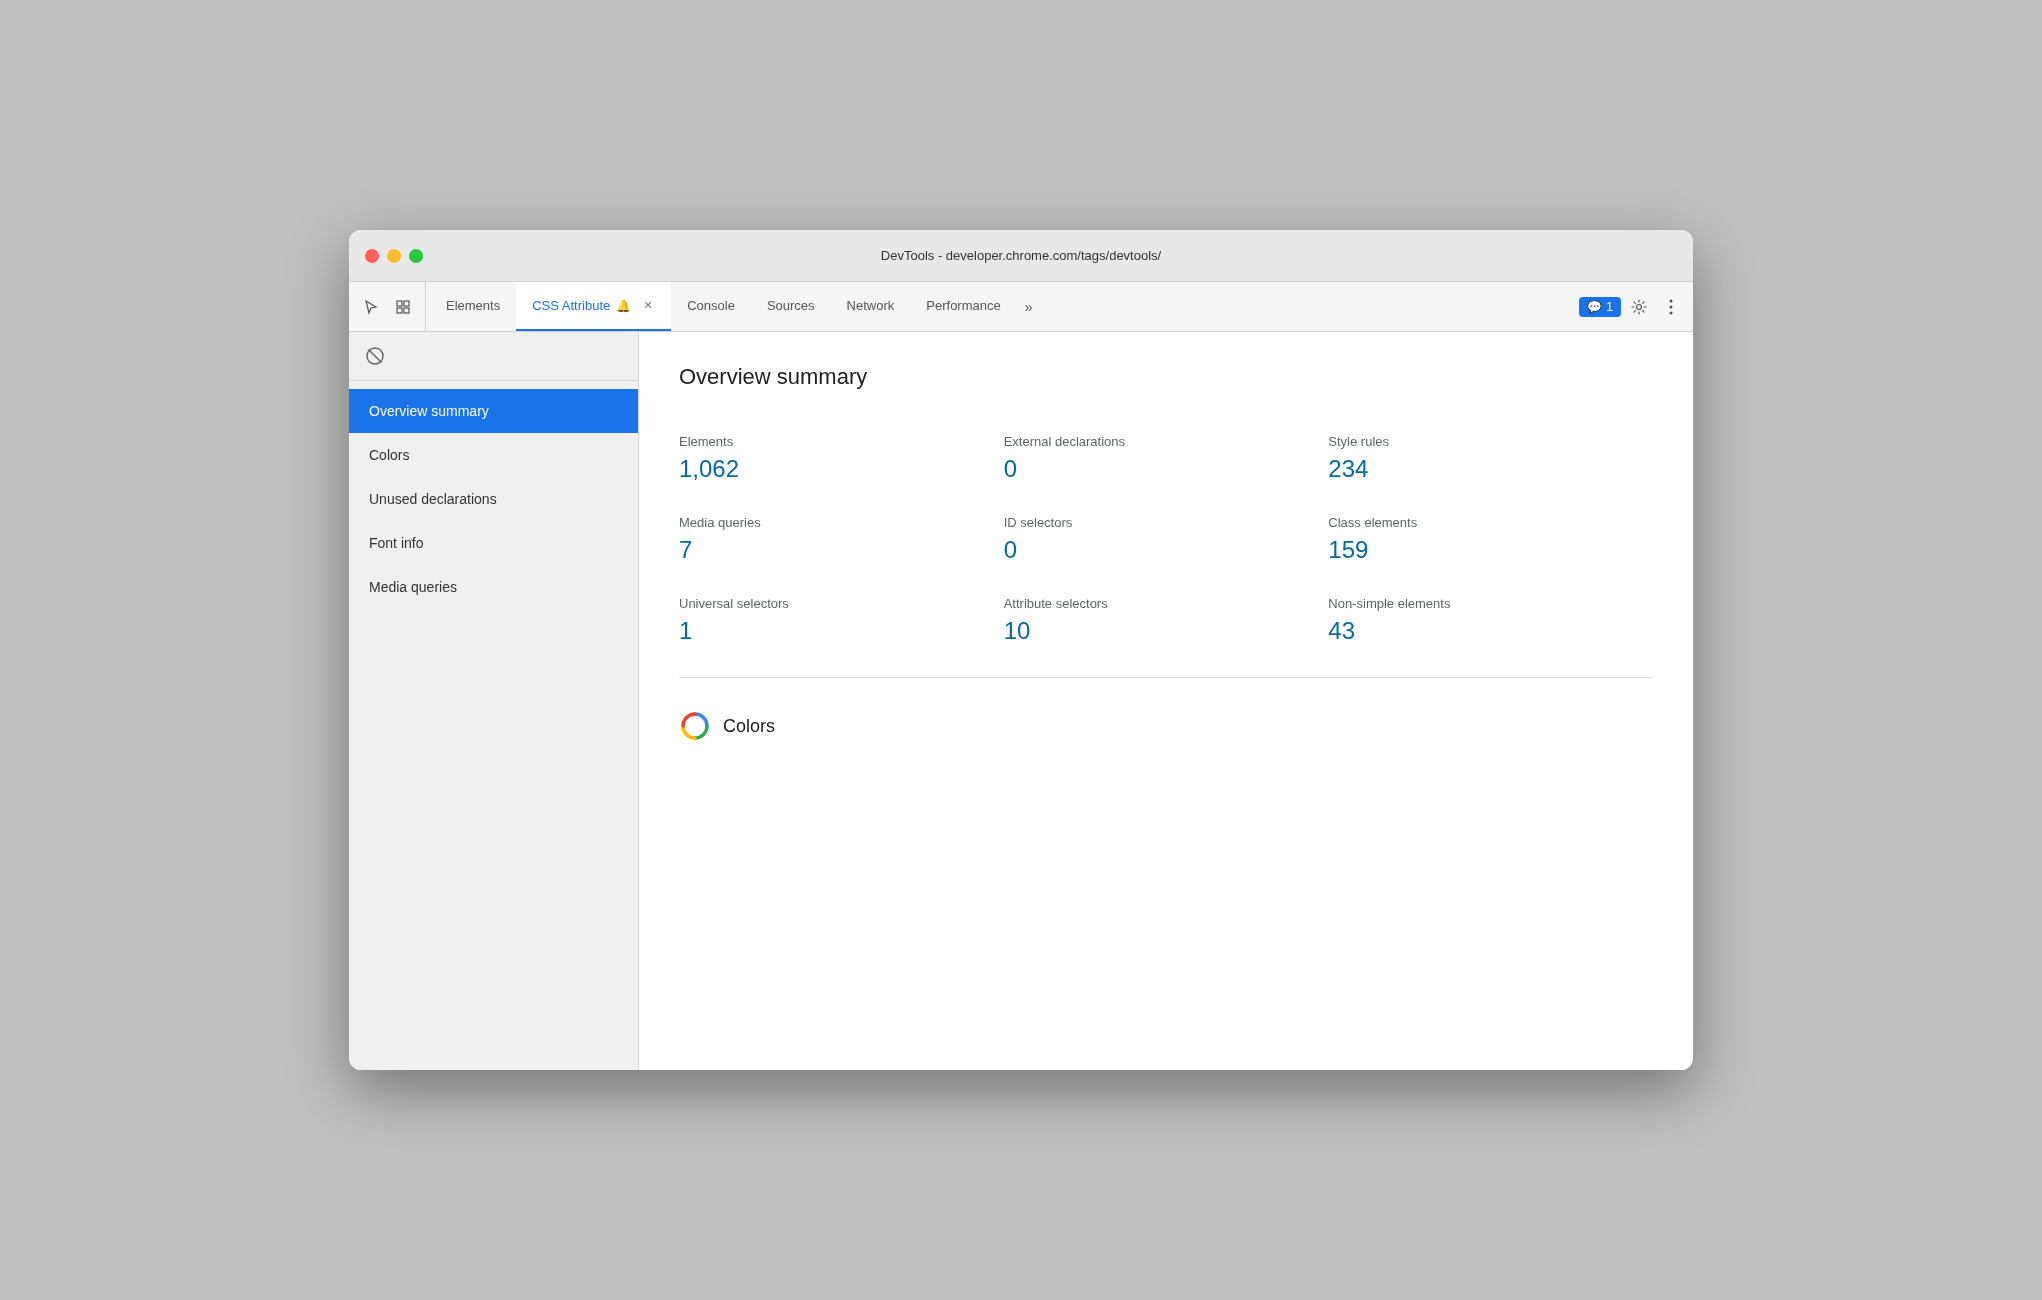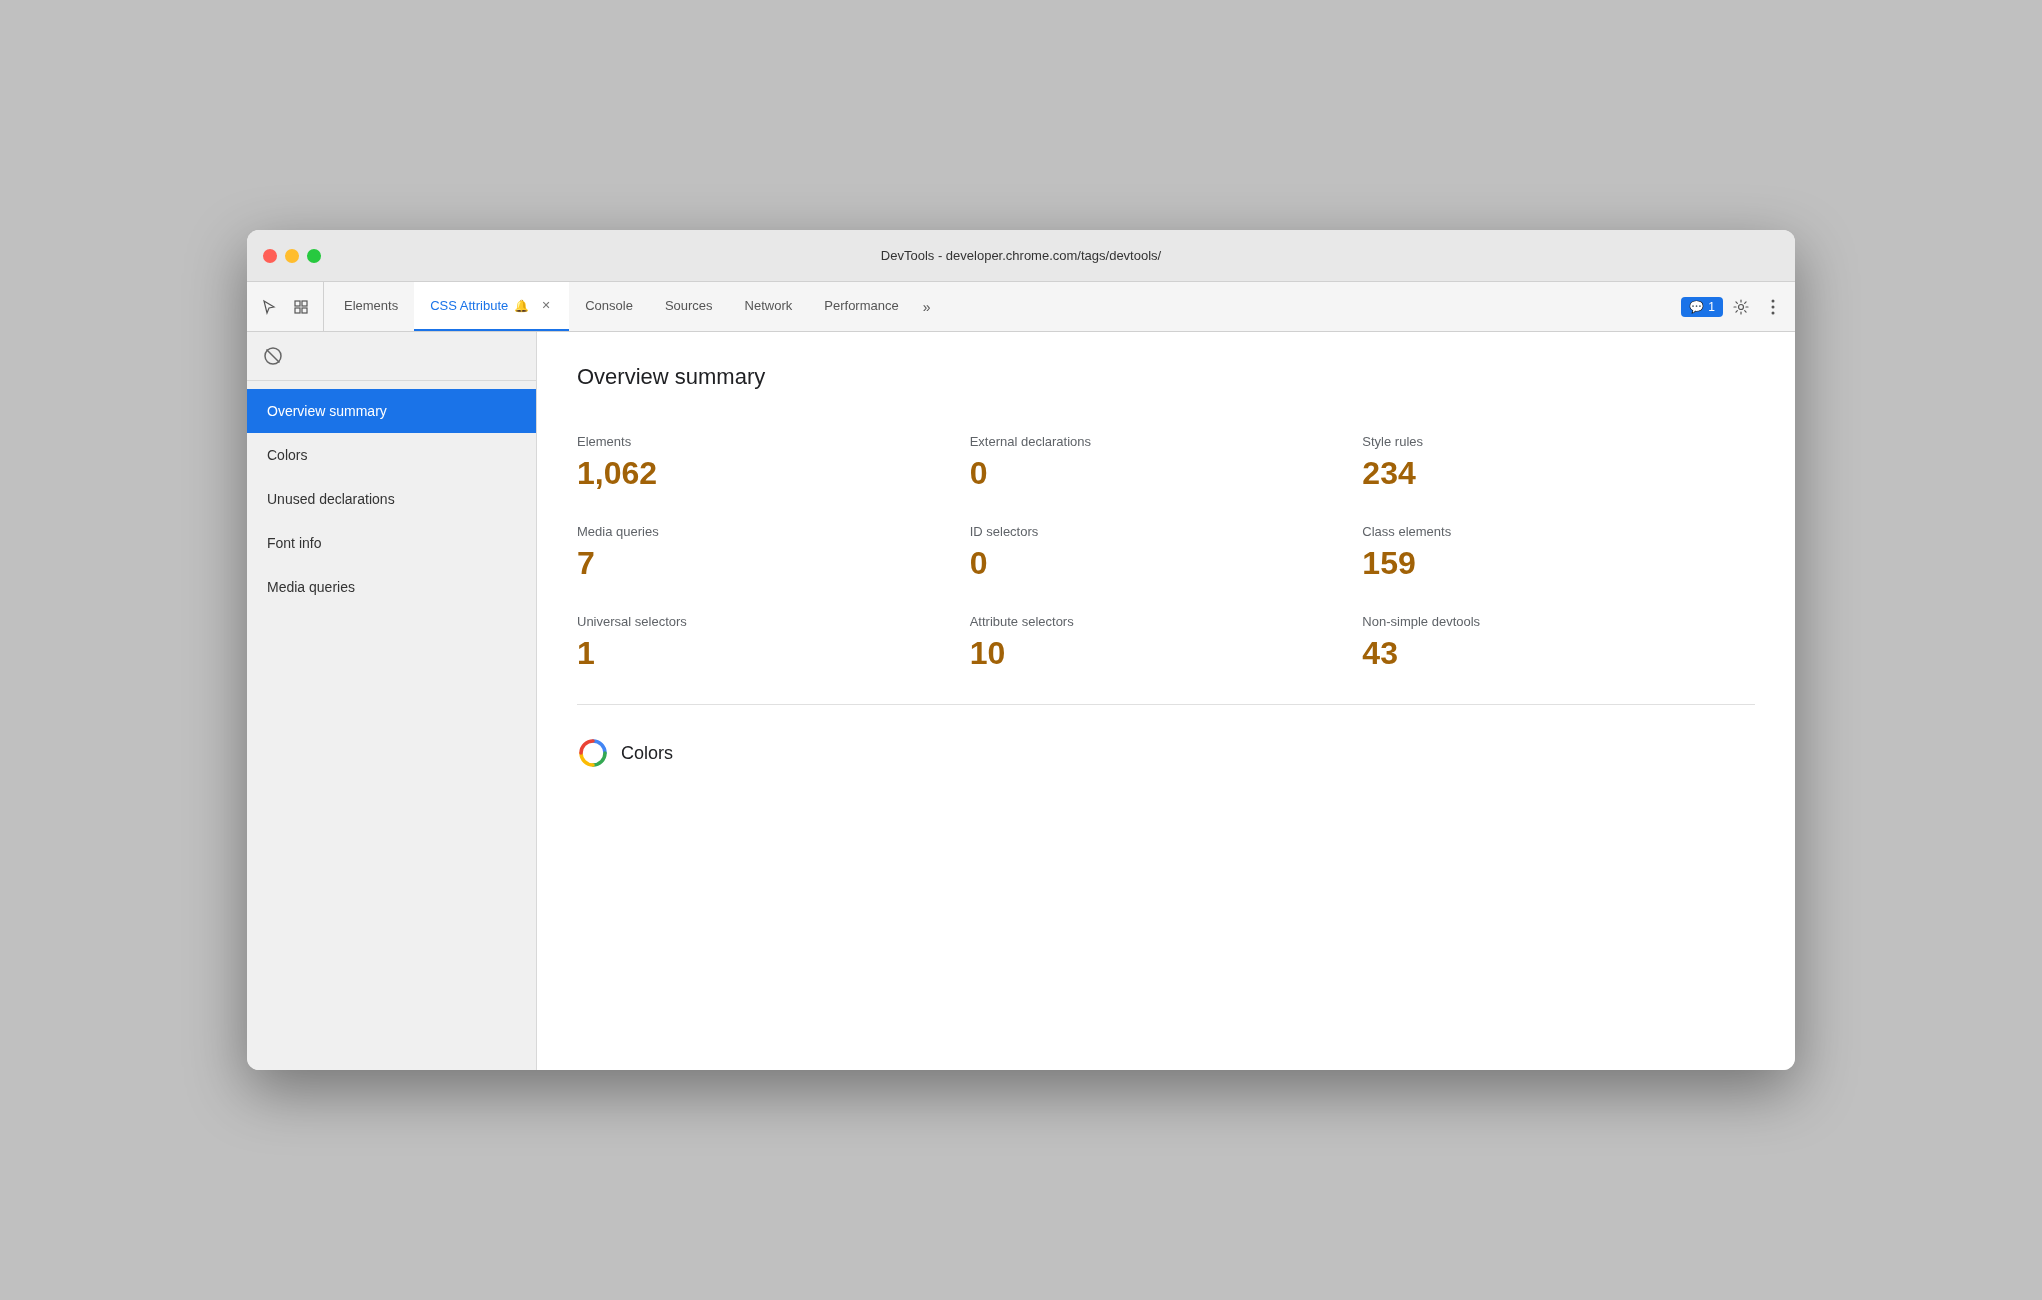--- a/index.html
+++ b/index.html
@@ -7,21 +7,21 @@
     body {
       background: #c0c0c0;
       display: flex;
       justify-content: center;
       align-items: center;
       min-height: 100vh;
       font-family: -apple-system, BlinkMacSystemFont, 'Segoe UI', sans-serif;
     }
 
     .window {
-      width: 1548px;
+      width: 1344px;
       height: 840px;
       background: #f0f0f0;
       border-radius: 12px;
       box-shadow: 0 20px 60px rgba(0,0,0,0.4);
       overflow: hidden;
       display: flex;
       flex-direction: column;
     }
 
     
@@ -232,23 +232,23 @@
       padding: 16px 0;
     }
 
     .stat-label {
       font-size: 13px;
       color: #5f6368;
       margin-bottom: 6px;
     }
 
     .stat-value {
-      font-size: 32px;
-      font-weight: 700;
-      color: #a16207;
+      font-size: 24px;
+      font-weight: 400;
+      color: #0369a1;
     }
 
     .section-divider {
       border: none;
       border-top: 1px solid #e0e0e0;
       margin: 16px 0 24px 0;
     }
 
     .colors-section {
       display: flex;
@@ -425,21 +425,21 @@
             <div class="stat-label">Universal selectors</div>
             <div class="stat-value">1</div>
           </div>
 
           <div class="stat-item">
             <div class="stat-label">Attribute selectors</div>
             <div class="stat-value">10</div>
           </div>
 
           <div class="stat-item">
-            <div class="stat-label">Non-simple devtools</div>
+            <div class="stat-label">Non-simple elements</div>
             <div class="stat-value">43</div>
           </div>
 
         </div>
 
         <hr class="section-divider">
 
         <div class="colors-section">
           <svg class="colors-icon" viewBox="0 0 32 32" fill="none" xmlns="http://www.w3.org/2000/svg">
             <circle cx="16" cy="16" r="12" stroke="none" fill="none"></circle>

